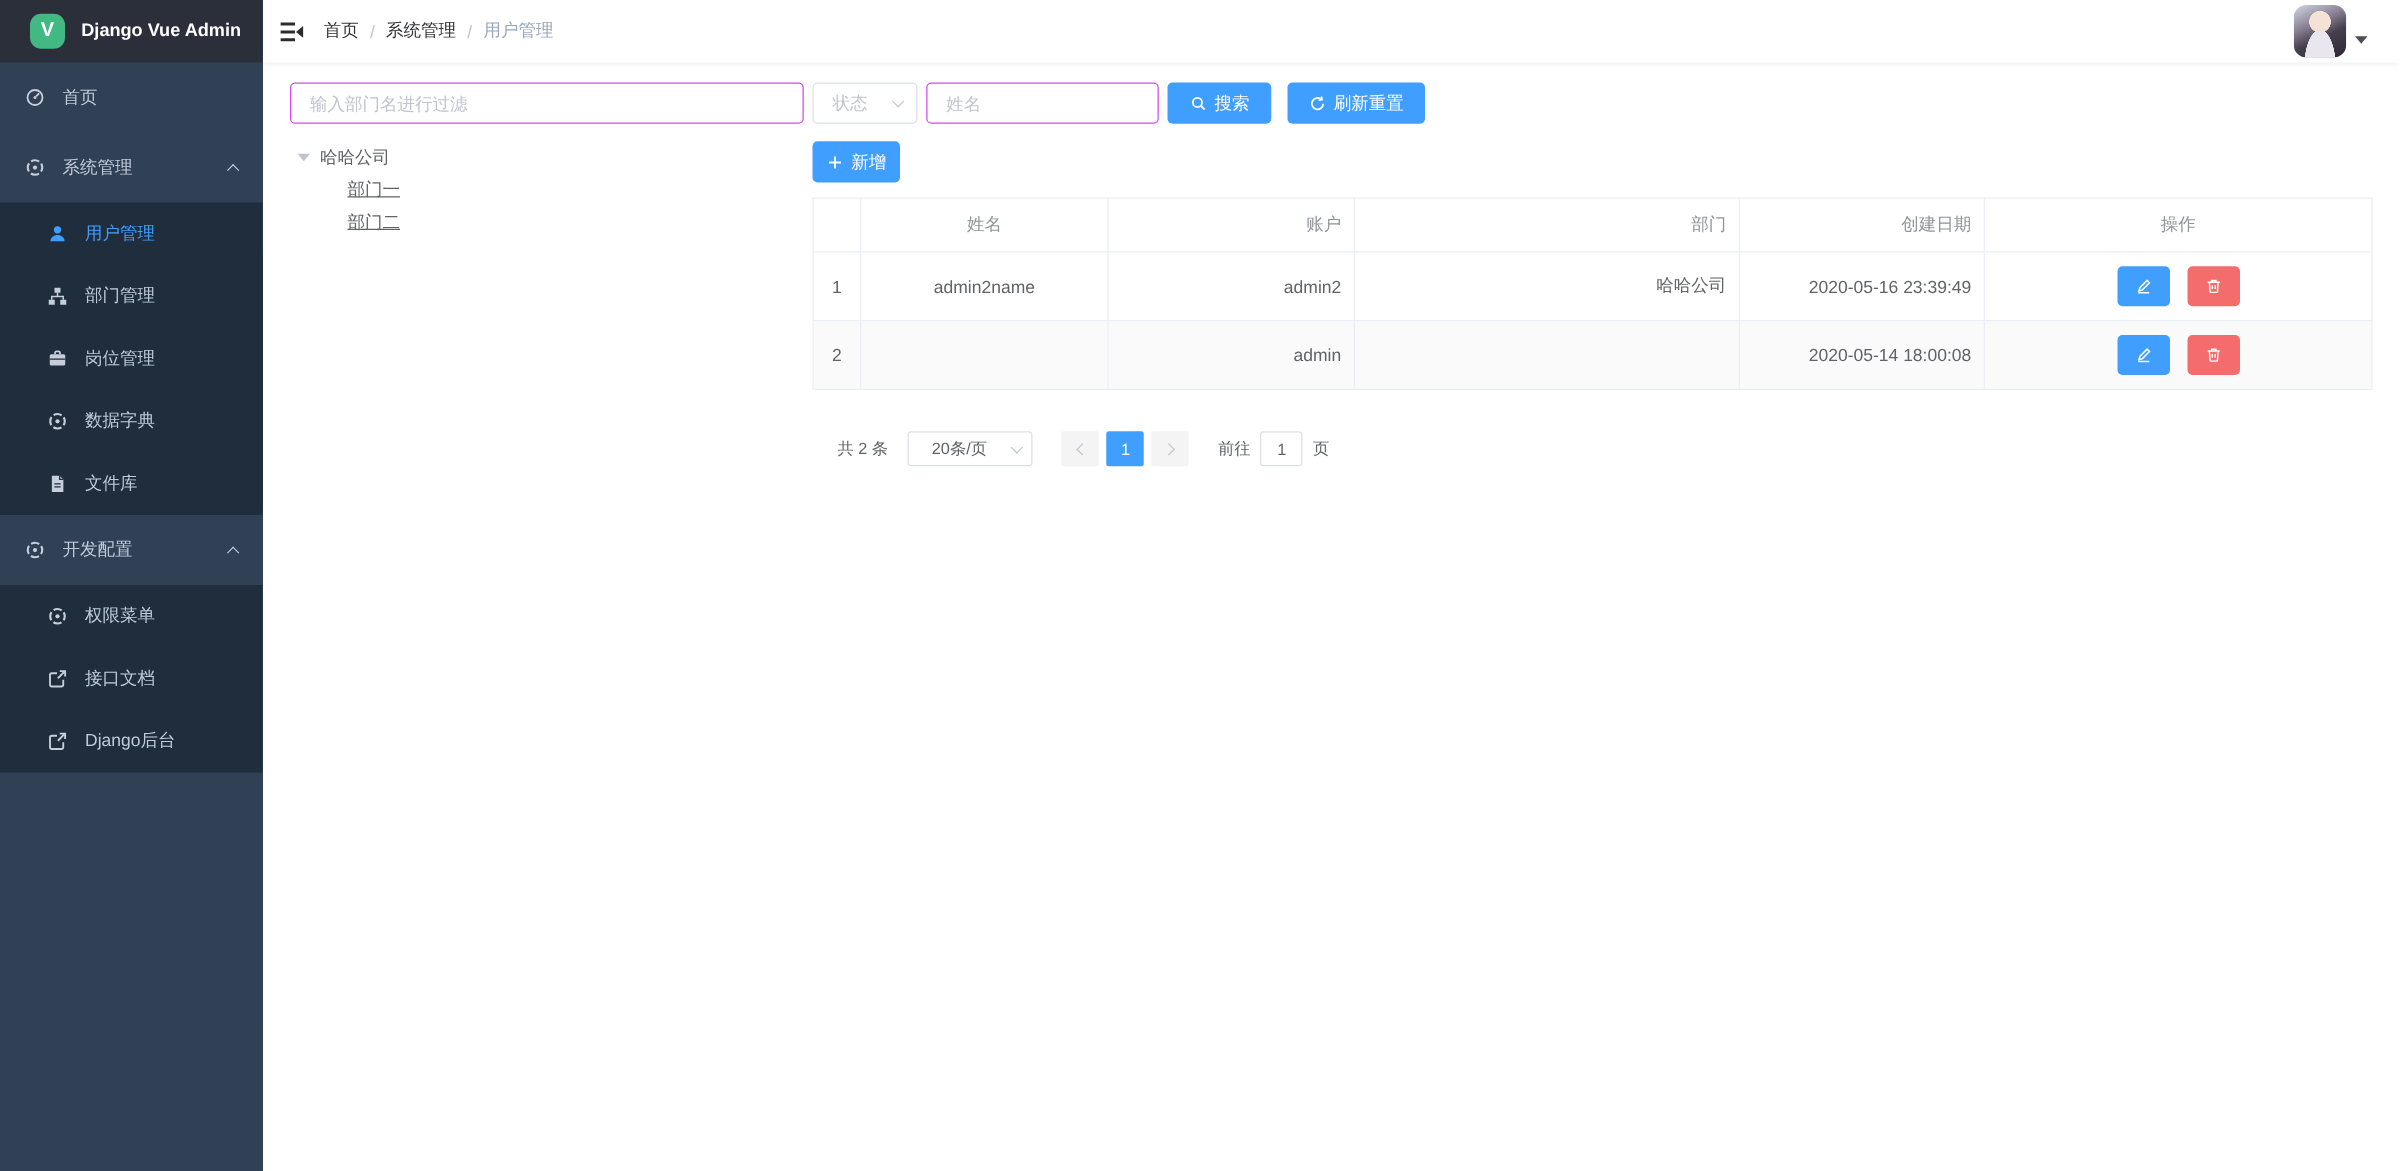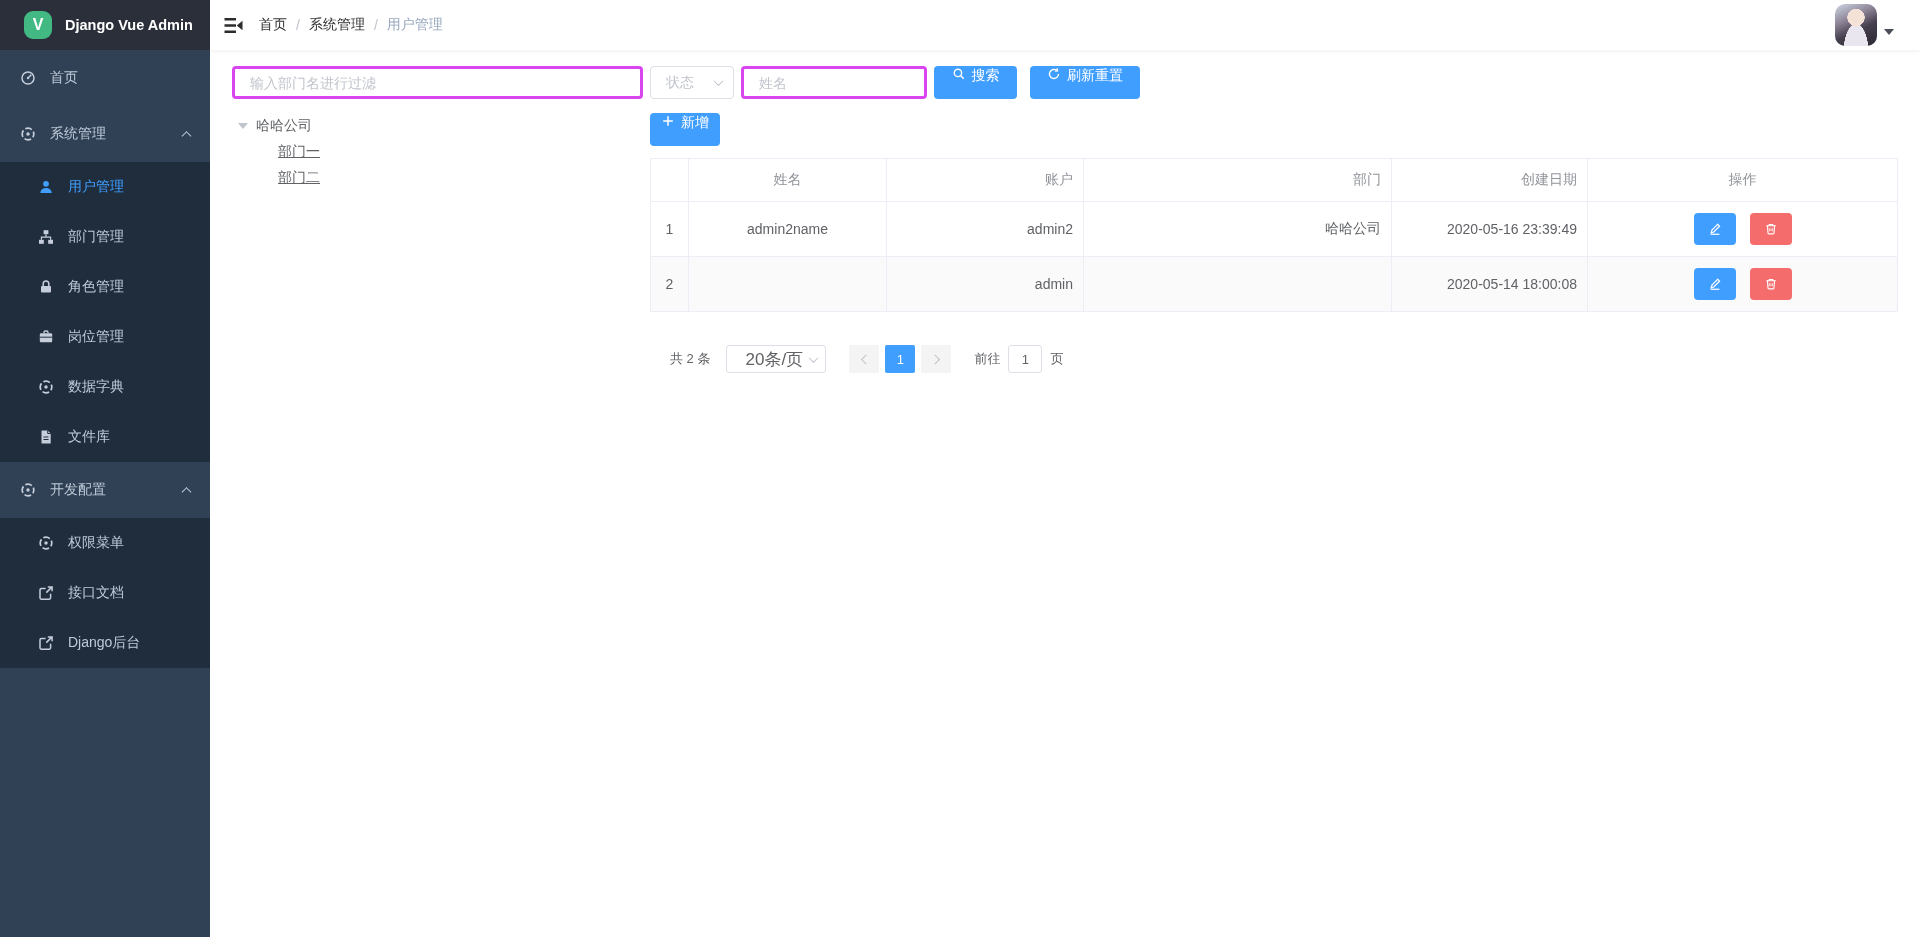--- a/index.html
+++ b/index.html
@@ -43,39 +43,39 @@
     background:
       radial-gradient(circle at 50% 32%, #f3e2d5 0 24%, rgba(0,0,0,0) 25%),
       radial-gradient(ellipse at 50% 118%, #e9e6ef 0 42%, rgba(0,0,0,0) 43%),
       linear-gradient(155deg,#cfd8e6 0%, #8b8294 35%, #463f4e 60%, #2c2833 100%); }
   .caret-down { width:0; height:0; border-left:5px solid transparent; border-right:5px solid transparent;
                 border-top:6px solid #4a4f57; margin-left:7px; margin-top:14px; }
 
   
   .content { display:flex; padding:16px 17px 0 22px; }
   .left-col { width:411px; flex:none; margin-right:7px; }
-  .text-input { height:33px; width:100%; border:3px solid #d946ef; border-radius:4px; padding:0 15px;
+  .text-input { height:33px; width:100%; border:1px solid #d946ef; border-radius:4px; padding:0 15px;
                 font-size:14px; color:#404040; outline:none; font-family:inherit; background:#fff; }
   ::placeholder { color:#c0c4cc; opacity:1; }
   .tree { margin-top:14px; font-size:14px; color:#606266; }
   .tree-node { height:26px; display:flex; align-items:center; cursor:pointer; }
   .tree-caret { width:0; height:0; border-left:5px solid transparent; border-right:5px solid transparent;
                 border-top:6px solid #c0c4cc; margin:0 8px 0 6px; }
   .tree-node.child { padding-left:46px;text-decoration:underline; }
 
   .right-col { flex:1; min-width:0; }
   .filter-row { display:flex; align-items:center; }
   .select-box { height:33px; border:1px solid #dcdfe6; border-radius:4px; background:#fff; cursor:pointer;
                 display:flex; align-items:center; justify-content:space-between; padding:0 11px 0 15px; }
   .status-select { width:84px; color:#c0c4cc; font-size:14px; }
   .chev-down { width:7px; height:7px; border-right:1.4px solid #c0c4cc; border-bottom:1.4px solid #c0c4cc;
                transform:rotate(45deg) translate(-1px,-1px); flex:none; }
   .name-input { width:186px; margin-left:7px; }
   .btn { height:33px; border:none; border-radius:4px; background:#409eff; color:#fff; font-size:14px;
-         display:inline-flex; align-items:flex-start; justify-content:center; gap:6px; cursor:pointer;
+         display:inline-flex; align-items:center; justify-content:center; gap:6px; cursor:pointer;
          font-family:inherit; }
   .btn .b-icon { width:14px; height:14px; }
   .search-btn { width:83px; margin-left:7px; }
   .refresh-btn { width:110px; margin-left:13px; }
   .add-row { margin-top:14px; }
   .add-btn { width:70px; }
 
   
   table.user-table { border-collapse:collapse; table-layout:fixed; width:1247px; margin-top:12px; font-size:14px; }
   .user-table th, .user-table td { border:1px solid #ebeef5; padding:0 10px; overflow:hidden; white-space:nowrap; }
@@ -84,21 +84,21 @@
   .user-table tr.striped td { background:#fafafa; }
   .al-c { text-align:center; } .al-l { text-align:right; }
   .action-btn { width:42px; height:32px; border:none; border-radius:4px; cursor:pointer;
                 display:inline-flex; align-items:center; justify-content:center; margin:0 7px; }
   .action-btn .b-icon { width:14px; height:14px; color:#fff; }
   .action-edit { background:#409eff; }
   .action-del  { background:#f56c6c; }
 
   
   .pagination { display:flex; align-items:center; margin:33px 0 0 20px; font-size:13px; color:#606266; }
-  .pg-size-select { width:100px; height:28px; margin-left:16px; font-size:17px; color:#606266;
+  .pg-size-select { width:100px; height:28px; margin-left:16px; font-size:13px; color:#606266;
                     border-radius:3px; padding:0 8px 0 18px; }
   .pg-btn { width:30px; height:28px; border:none; border-radius:2px; background:#f4f4f5; cursor:pointer;
             display:flex; align-items:center; justify-content:center; font-family:inherit; }
   .pg-prev { margin-left:23px; }
   .pg-page { margin:0 6px; background:#409eff; color:#fff; font-size:13px; }
   .chev-left  { width:7px; height:7px; border-left:1.5px solid #c0c4cc; border-bottom:1.5px solid #c0c4cc;
                 transform:rotate(45deg) translate(1px,-1px); }
   .chev-right { width:7px; height:7px; border-right:1.5px solid #c0c4cc; border-top:1.5px solid #c0c4cc;
                 transform:rotate(45deg) translate(-1px,1px); }
   .goto-label { margin-left:23px; }
@@ -147,29 +147,20 @@
         <div class="menu-item">
           <span class="mi-icon">
             <svg viewBox="0 0 16 16">
               <rect x="5.6" y="1.2" width="4.8" height="4" fill="currentColor"></rect>
               <rect x="1" y="10.8" width="4.8" height="4" fill="currentColor"></rect>
               <rect x="10.2" y="10.8" width="4.8" height="4" fill="currentColor"></rect>
               <path d="M8 5.2v3M3.4 10.8V8.2h9.2v2.6" stroke="currentColor" stroke-width="1.2" fill="none"></path>
             </svg>
           </span>
           <span class="label">部门管理</span>
-        </div>
-        <div class="menu-item">
-          <span class="mi-icon">
-            <svg viewBox="0 0 16 16">
-              <path d="M5.2 7V4.9a2.8 2.8 0 0 1 5.6 0V7" fill="none" stroke="currentColor" stroke-width="1.5"></path>
-              <rect x="3" y="7" width="10" height="6.6" rx="1" fill="currentColor"></rect>
-            </svg>
-          </span>
-          <span class="label">角色管理</span>
         </div>
         <div class="menu-item">
           <span class="mi-icon">
             <svg viewBox="0 0 16 16">
               <path d="M6 4.3v-.9C6 2.6 6.6 2 7.4 2h1.2c.8 0 1.4.6 1.4 1.4v.9" fill="none" stroke="currentColor" stroke-width="1.4"></path>
               <rect x="1.8" y="4.3" width="12.4" height="9" rx="1.2" fill="currentColor"></rect>
               <path d="M1.8 8.2h12.4" stroke="#1f2d3d" stroke-width="1"></path>
             </svg>
           </span>
           <span class="label">岗位管理</span>

